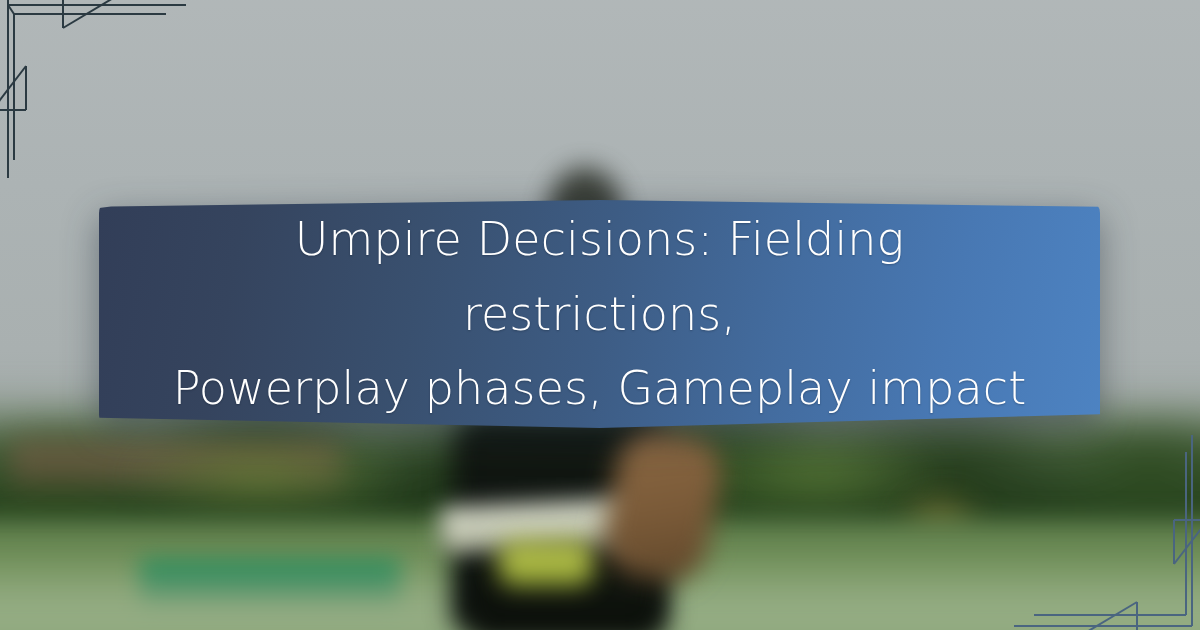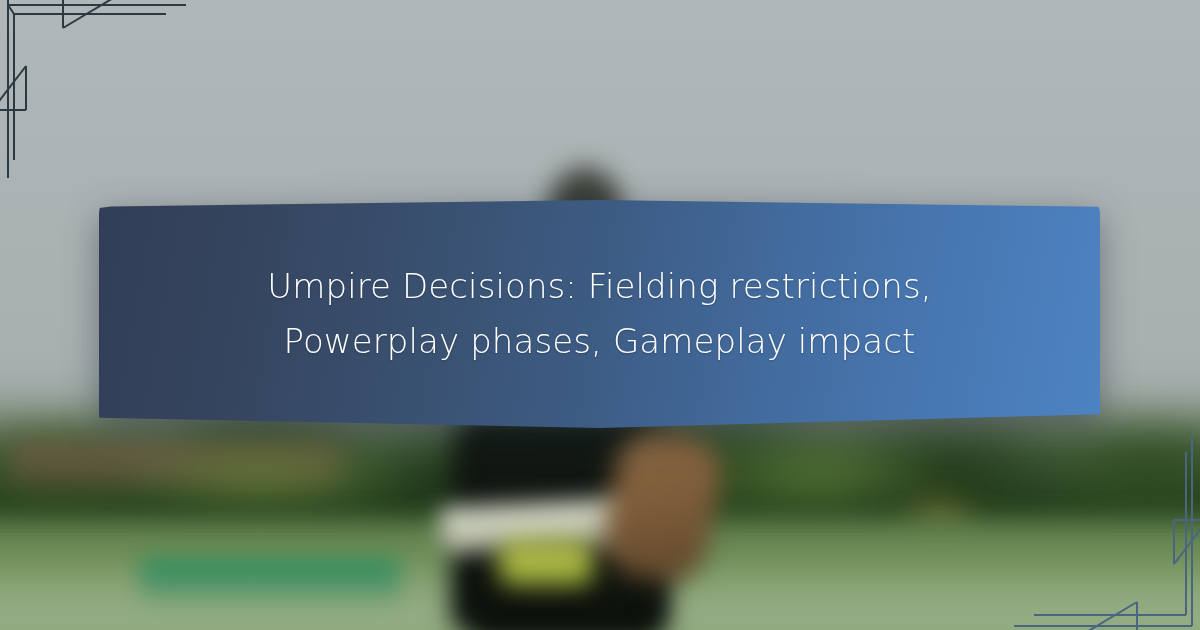--- a/index.html
+++ b/index.html
@@ -122,21 +122,21 @@
        0% 3.5%, 12px 2.8%, 50% 0%, 100% 3.0%, 100% 94%, 50% 100%, 0% 95.5%);
     border-radius:13px;
   }
   .card-inner{
     position:absolute;inset:0;
     display:flex;align-items:center;justify-content:center;
     padding:0 58px;box-sizing:border-box;
   }
   .card-title{
     margin:0;text-align:center;color:#ffffff;
-    font-size:34px;font-weight:300;line-height:1.62;
+    font-size:46px;font-weight:300;line-height:1.62;
     letter-spacing:.1px;
     text-shadow:0 1px 2px rgba(12,22,38,.30);
     white-space:pre-line;
   }
 </style>
 </head>
 <body>
 
 <div id="stage">
 

